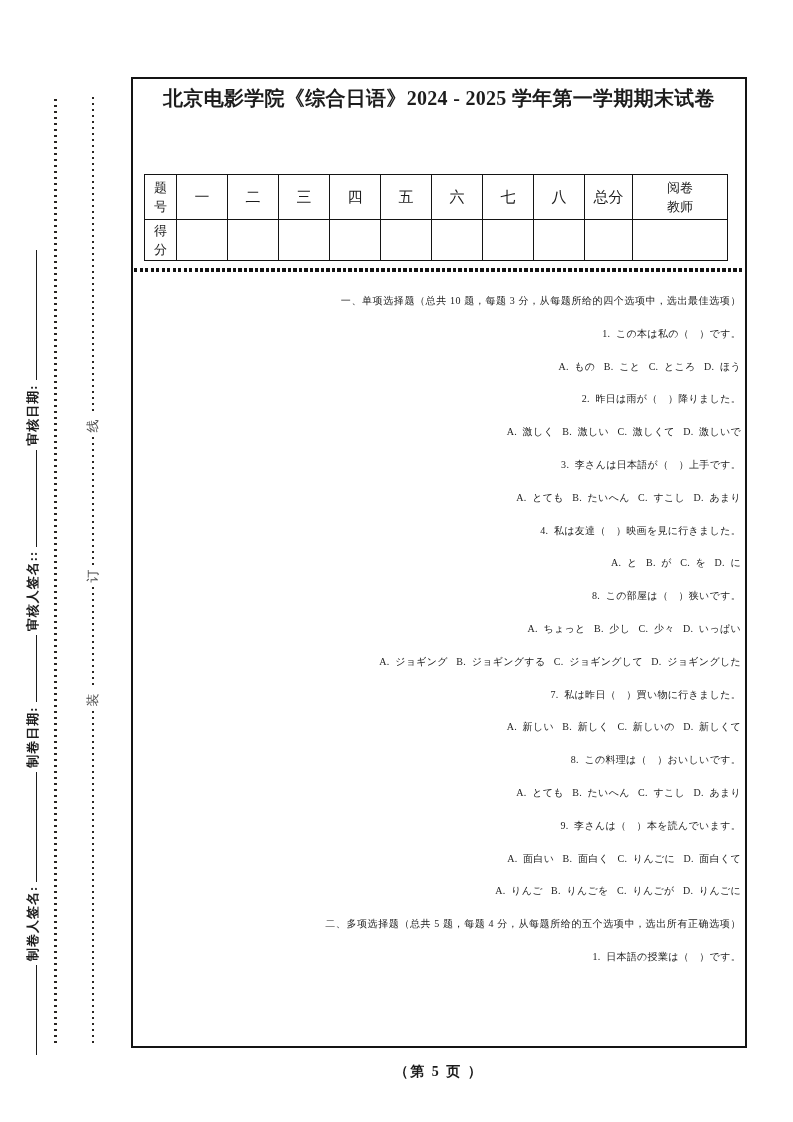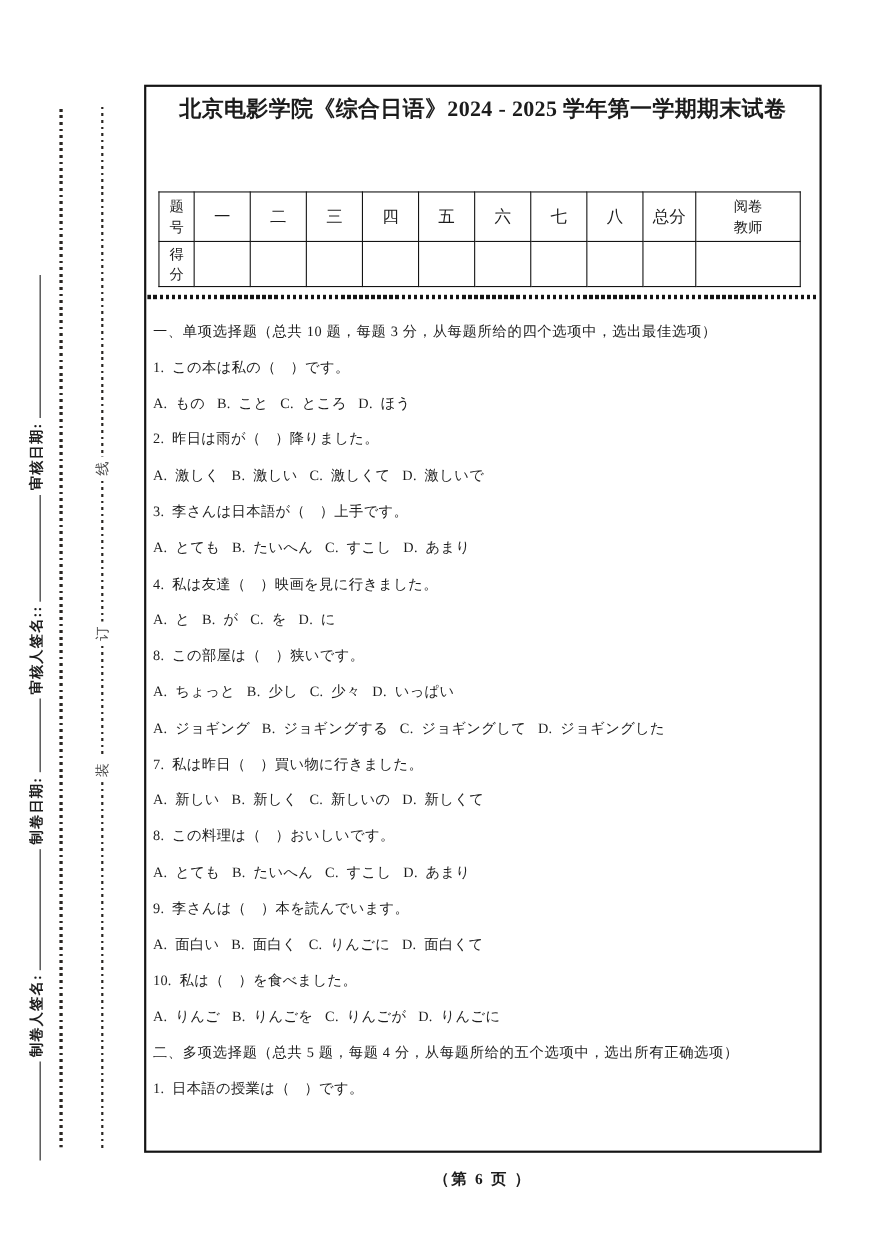--- a/index.html
+++ b/index.html
@@ -65,21 +65,21 @@
   td.small { font-size:13px; }
 
   .dotted-sep {
     position:absolute; top:189px; left:1px; right:1px; height:3.6px;
     background-image:repeating-linear-gradient(to right,#141414 0 3.2px,transparent 3.2px 5.5px);
   }
 
   .qarea { position:absolute; top:206px; left:6px; right:4px; }
   .qline {
     height:32.8px; line-height:32.8px; white-space:pre; overflow:hidden;
-    font-size:13px; letter-spacing:0.3px;
+    font-size:10px; letter-spacing:0.3px;text-align:right;
   }
   .qline.sect { letter-spacing:0.6px; }
 
   .footer {
     position:absolute; left:131px; top:1063px; width:616px; text-align:center;
     font-size:14px; font-weight:bold; letter-spacing:2px;
   }
 </style>
 </head>
 <body>
@@ -169,23 +169,22 @@
       <div class="qline">A.  と   B.  が   C.  を   D.  に</div>
       <div class="qline">8.  この部屋は（　）狭いです。</div>
       <div class="qline">A.  ちょっと   B.  少し   C.  少々   D.  いっぱい</div>
       <div class="qline">A.  ジョギング   B.  ジョギングする   C.  ジョギングして   D.  ジョギングした</div>
       <div class="qline">7.  私は昨日（　）買い物に行きました。</div>
       <div class="qline">A.  新しい   B.  新しく   C.  新しいの   D.  新しくて</div>
       <div class="qline">8.  この料理は（　）おいしいです。</div>
       <div class="qline">A.  とても   B.  たいへん   C.  すこし   D.  あまり</div>
       <div class="qline">9.  李さんは（　）本を読んでいます。</div>
       <div class="qline">A.  面白い   B.  面白く   C.  りんごに   D.  面白くて</div>
-      <div class="qline">10.  私は（　）を食べました。</div>
       <div class="qline">A.  りんご   B.  りんごを   C.  りんごが   D.  りんごに</div>
       <div class="qline sect">二、多项选择题（总共 5 题，每题 4 分，从每题所给的五个选项中，选出所有正确选项）</div>
       <div class="qline">1.  日本語の授業は（　）です。</div>
     </div>
 
   </div>
 
-  <div class="footer">（第 6 页 ）</div>
+  <div class="footer">（第 5 页 ）</div>
 
 </div>
 
 </body></html>

